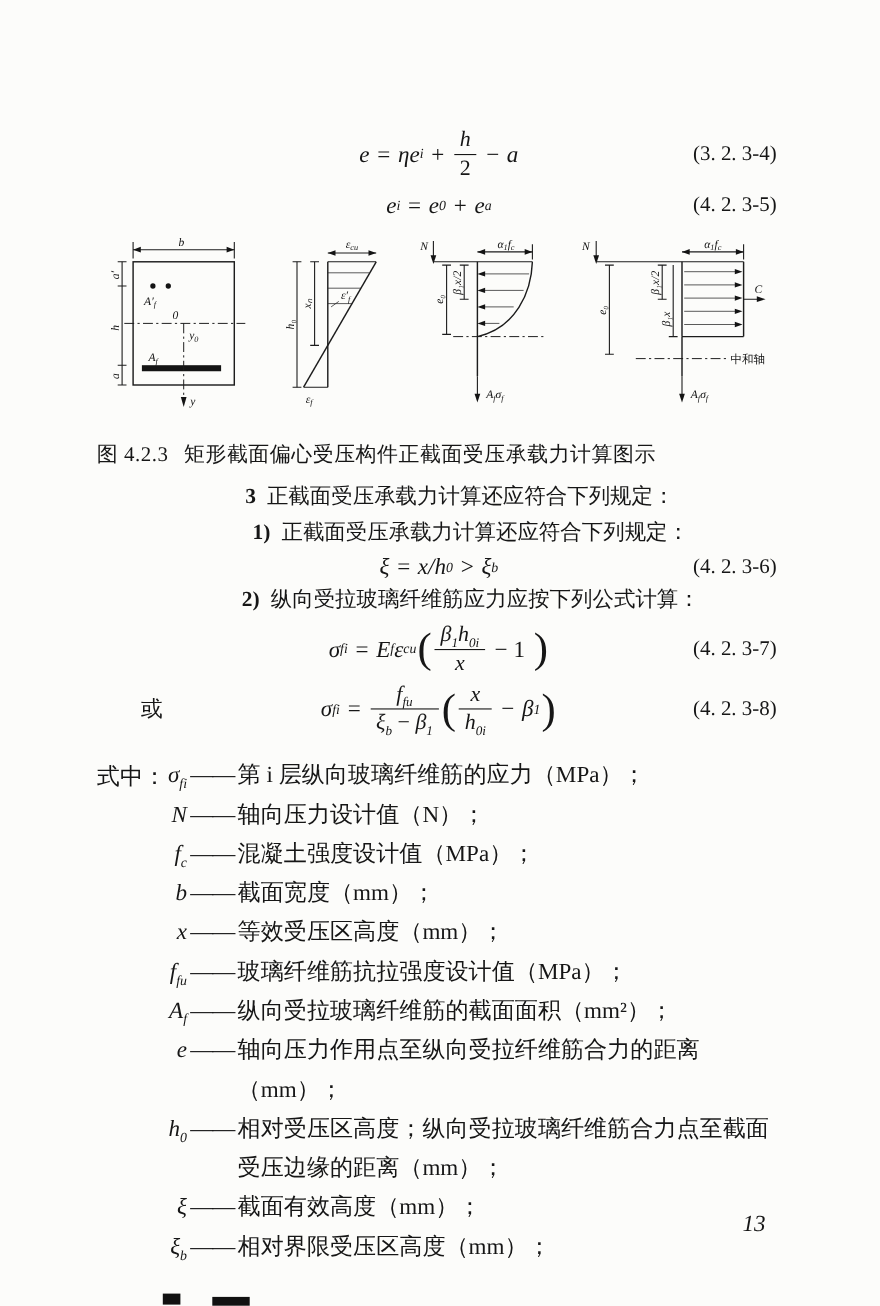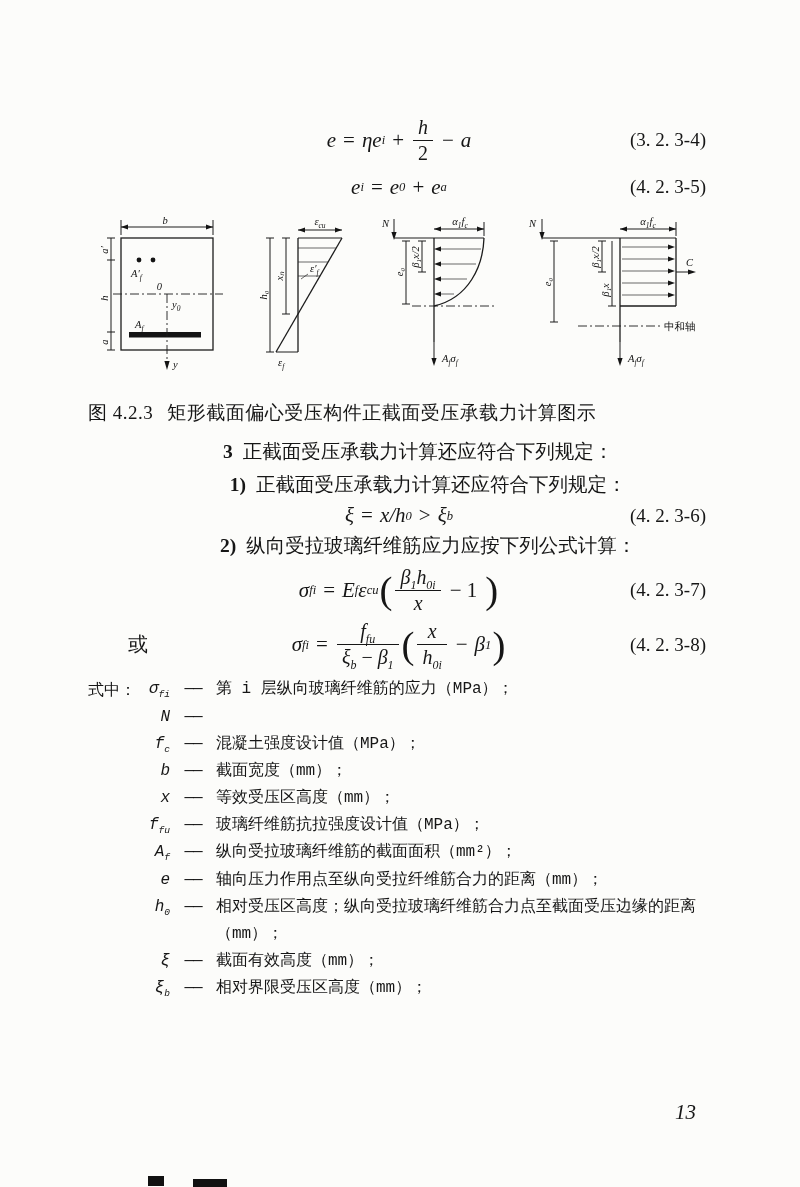--- a/index.html
+++ b/index.html
@@ -42,21 +42,21 @@
   .svgt .sub{font-size:7.5px;}
   .svgcjk{font-family:"Liberation Serif", serif;font-style:normal;font-size:10.5px;fill:#111;}
   .caption{margin-top:24px;font-size:19px;letter-spacing:0.5px;}
   .caption .cap-label{margin-right:14px;}
   
   .para{font-size:19.5px;line-height:1.62;margin-top:10px;text-align:center;}
   .para b{font-weight:700;margin-right:10px;}
   .indent1{padding-left:38px;}
   .indent2{padding-left:58px;}
   
-  .defs{position:relative;margin-top:7px;font-size:16px;line-height:1.7;font-family:Liberation Mono, monospace;}
+  .defs{position:relative;margin-top:18px;font-size:21px;line-height:1.7;}
   .def-prefix{position:absolute;left:0;top:2px;}
   .def-row{display:grid;grid-template-columns:82px 46px 1fr;}
   .def-sym{text-align:right;font-style:italic;white-space:nowrap;}
   .def-sym sub{font-size:60%;font-style:italic;line-height:0;}
   .def-dash{text-align:center;letter-spacing:-1px;white-space:nowrap;}
   .def-desc{}
   
   .page-number{position:absolute;right:104px;top:1100px;font-size:21px;font-style:italic;}
   .artifact{position:absolute;background:#111;}
 </style>
@@ -354,20 +354,21 @@
     <span class="def-prefix">式中：</span>
 
     <div class="def-row">
       <span class="def-sym"><i>σ</i><sub>fi</sub></span>
       <span class="def-dash">——</span>
       <span class="def-desc">第 i 层纵向玻璃纤维筋的应力（MPa）；</span>
     </div>
     <div class="def-row">
       <span class="def-sym"><i>N</i><sub></sub></span>
       <span class="def-dash">——</span>
+      <span class="def-desc">轴向压力设计值（N）；</span>
     </div>
     <div class="def-row">
       <span class="def-sym"><i>f</i><sub>c</sub></span>
       <span class="def-dash">——</span>
       <span class="def-desc">混凝土强度设计值（MPa）；</span>
     </div>
     <div class="def-row">
       <span class="def-sym"><i>b</i><sub></sub></span>
       <span class="def-dash">——</span>
       <span class="def-desc">截面宽度（mm）；</span>

